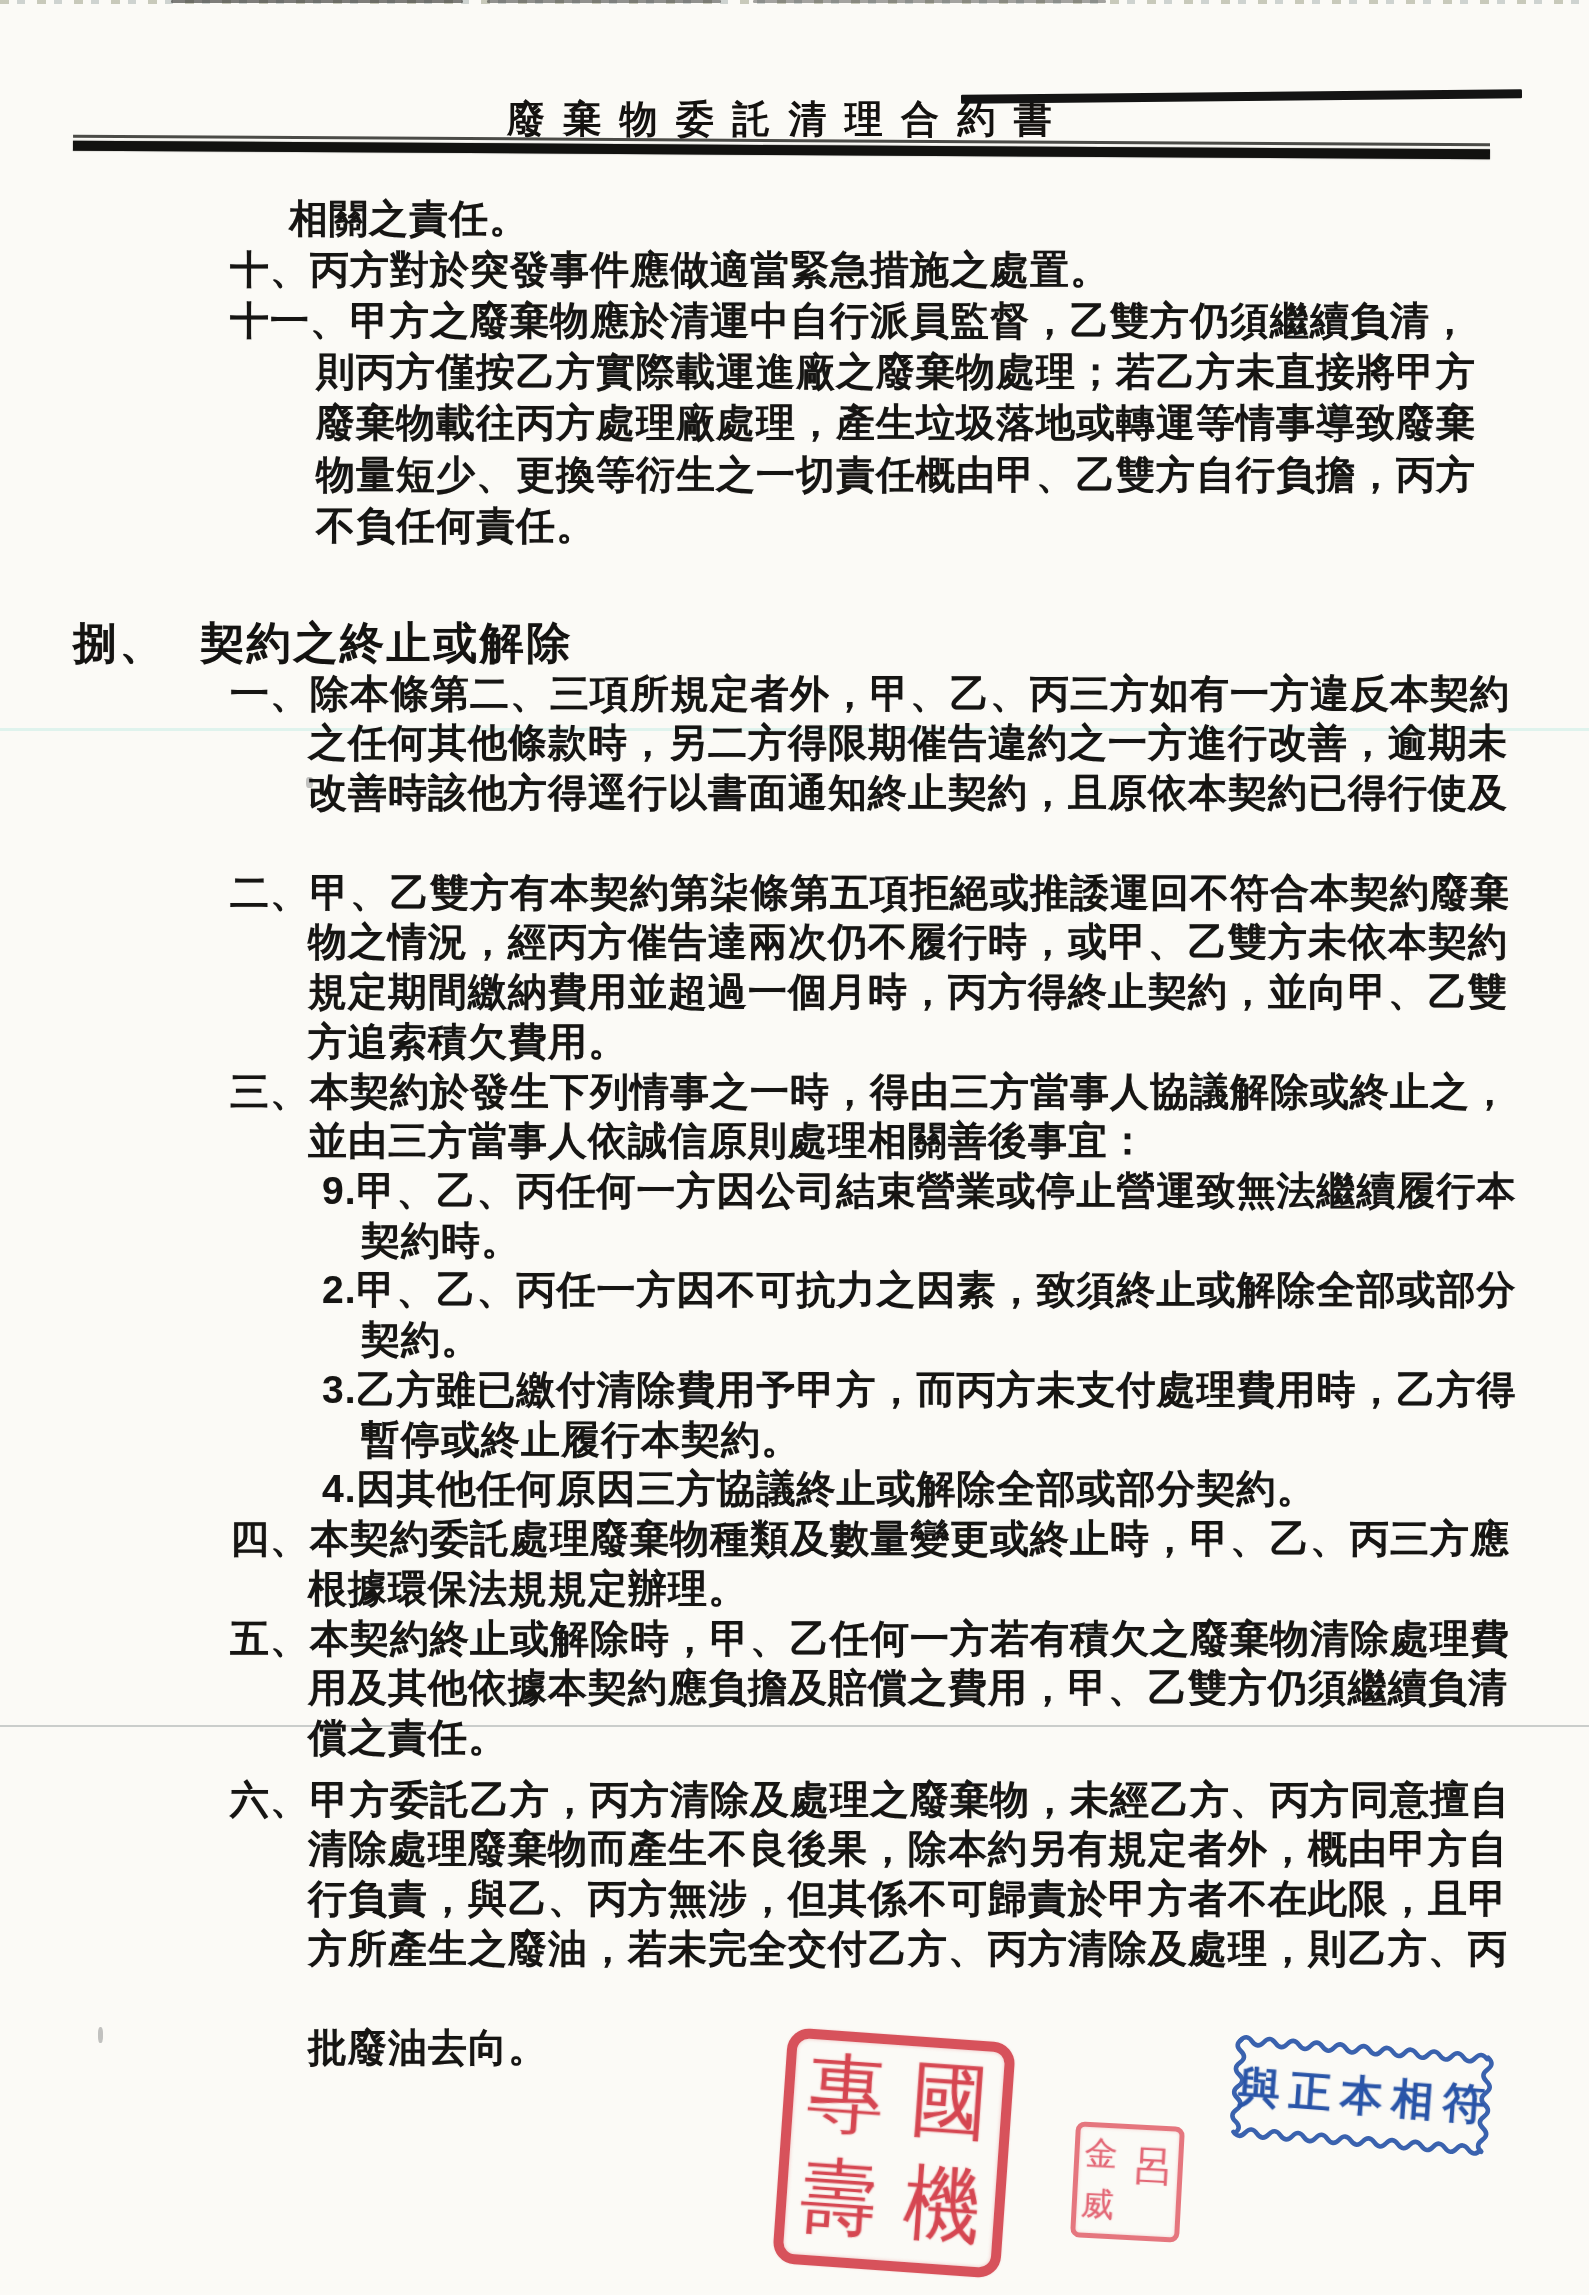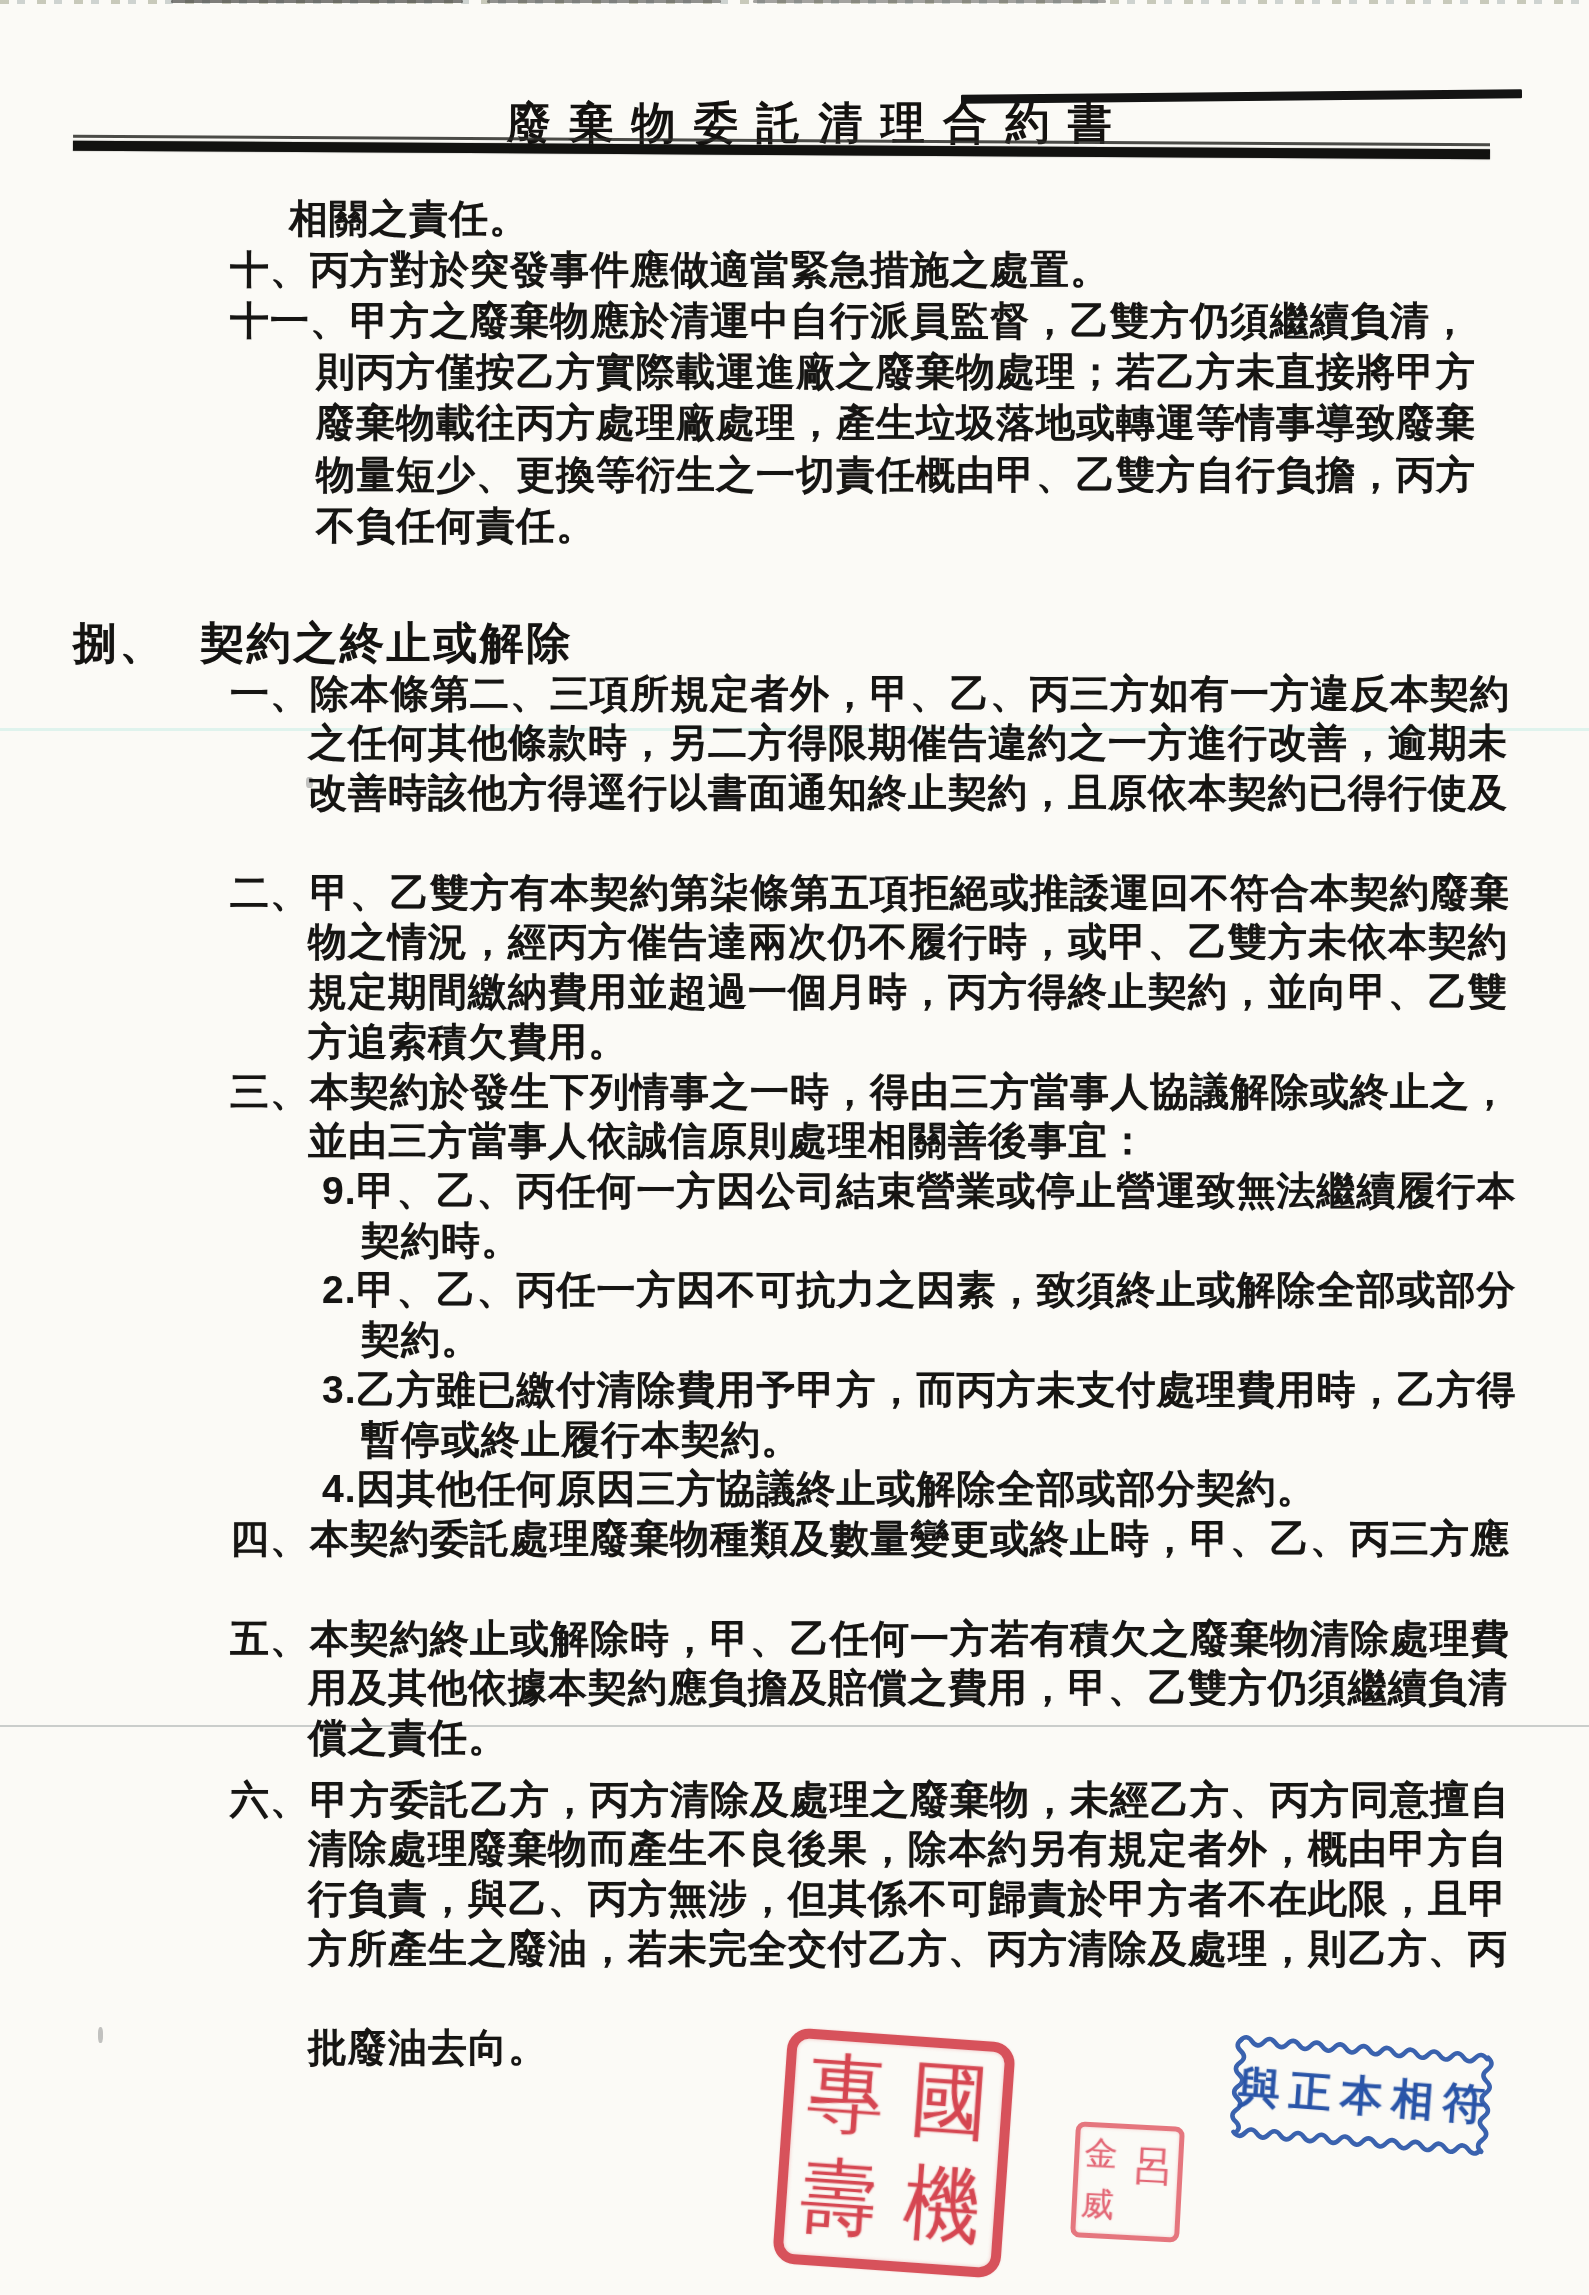--- a/index.html
+++ b/index.html
@@ -32,21 +32,21 @@
   .gray-line{
     position:absolute;left:0;top:1725px;width:1589px;height:2px;
     background:#9aa0a0;opacity:.5;
   }
   .speck{position:absolute;background:#888;opacity:.5;border-radius:40%;}
 
   
   .title{
     position:absolute;left:507px;top:94px;
     font-family:"Liberation Serif","DejaVu Serif",serif;
-    font-size:44px;font-weight:700;color:#141210;
+    font-size:38px;font-weight:700;color:#141210;
     letter-spacing:18.3px;white-space:nowrap;
   }
   .rule-group{position:absolute;left:73px;top:139px;width:1417px;transform:rotate(0.35deg);}
   .rule-thin{height:2.6px;background:#2b2b28;opacity:.85;}
   .rule-thick{height:9.8px;background:#121210;margin-top:3.3px;
     box-shadow:0 0 1.3px rgba(0,0,0,.6);}
 
   
   .ln{
     position:absolute;
@@ -157,20 +157,21 @@
   <div class="ln" style="top:1069px;left:230px">三、本契約於發生下列情事之一時，得由三方當事人協議解除或終止之，</div>
   <div class="ln" style="top:1118px;left:308px">並由三方當事人依誠信原則處理相關善後事宜：</div>
   <div class="ln" style="top:1168px;left:322px">9.甲、乙、丙任何一方因公司結束營業或停止營運致無法繼續履行本</div>
   <div class="ln" style="top:1218px;left:361px">契約時。</div>
   <div class="ln" style="top:1267px;left:322px">2.甲、乙、丙任一方因不可抗力之因素，致須終止或解除全部或部分</div>
   <div class="ln" style="top:1317px;left:361px">契約。</div>
   <div class="ln" style="top:1367px;left:322px">3.乙方雖已繳付清除費用予甲方，而丙方未支付處理費用時，乙方得</div>
   <div class="ln" style="top:1417px;left:361px">暫停或終止履行本契約。</div>
   <div class="ln" style="top:1466px;left:322px">4.因其他任何原因三方協議終止或解除全部或部分契約。</div>
   <div class="ln" style="top:1516px;left:230px">四、本契約委託處理廢棄物種類及數量變更或終止時，甲、乙、丙三方應</div>
+  <div class="ln" style="top:1566px;left:308px">根據環保法規規定辦理。</div>
   <div class="ln" style="top:1616px;left:230px">五、本契約終止或解除時，甲、乙任何一方若有積欠之廢棄物清除處理費</div>
   <div class="ln" style="top:1665px;left:308px">用及其他依據本契約應負擔及賠償之費用，甲、乙雙方仍須繼續負清</div>
   <div class="ln" style="top:1715px;left:308px">償之責任。</div>
   <div class="ln" style="top:1777px;left:230px">六、甲方委託乙方，丙方清除及處理之廢棄物，未經乙方、丙方同意擅自</div>
   <div class="ln" style="top:1826px;left:308px">清除處理廢棄物而產生不良後果，除本約另有規定者外，概由甲方自</div>
   <div class="ln" style="top:1876px;left:308px">行負責，與乙、丙方無涉，但其係不可歸責於甲方者不在此限，且甲</div>
   <div class="ln" style="top:1926px;left:308px">方所產生之廢油，若未完全交付乙方、丙方清除及處理，則乙方、丙</div>
   <div class="ln" style="top:2025px;left:308px">批廢油去向。</div>
 
   <div class="seal-large">

